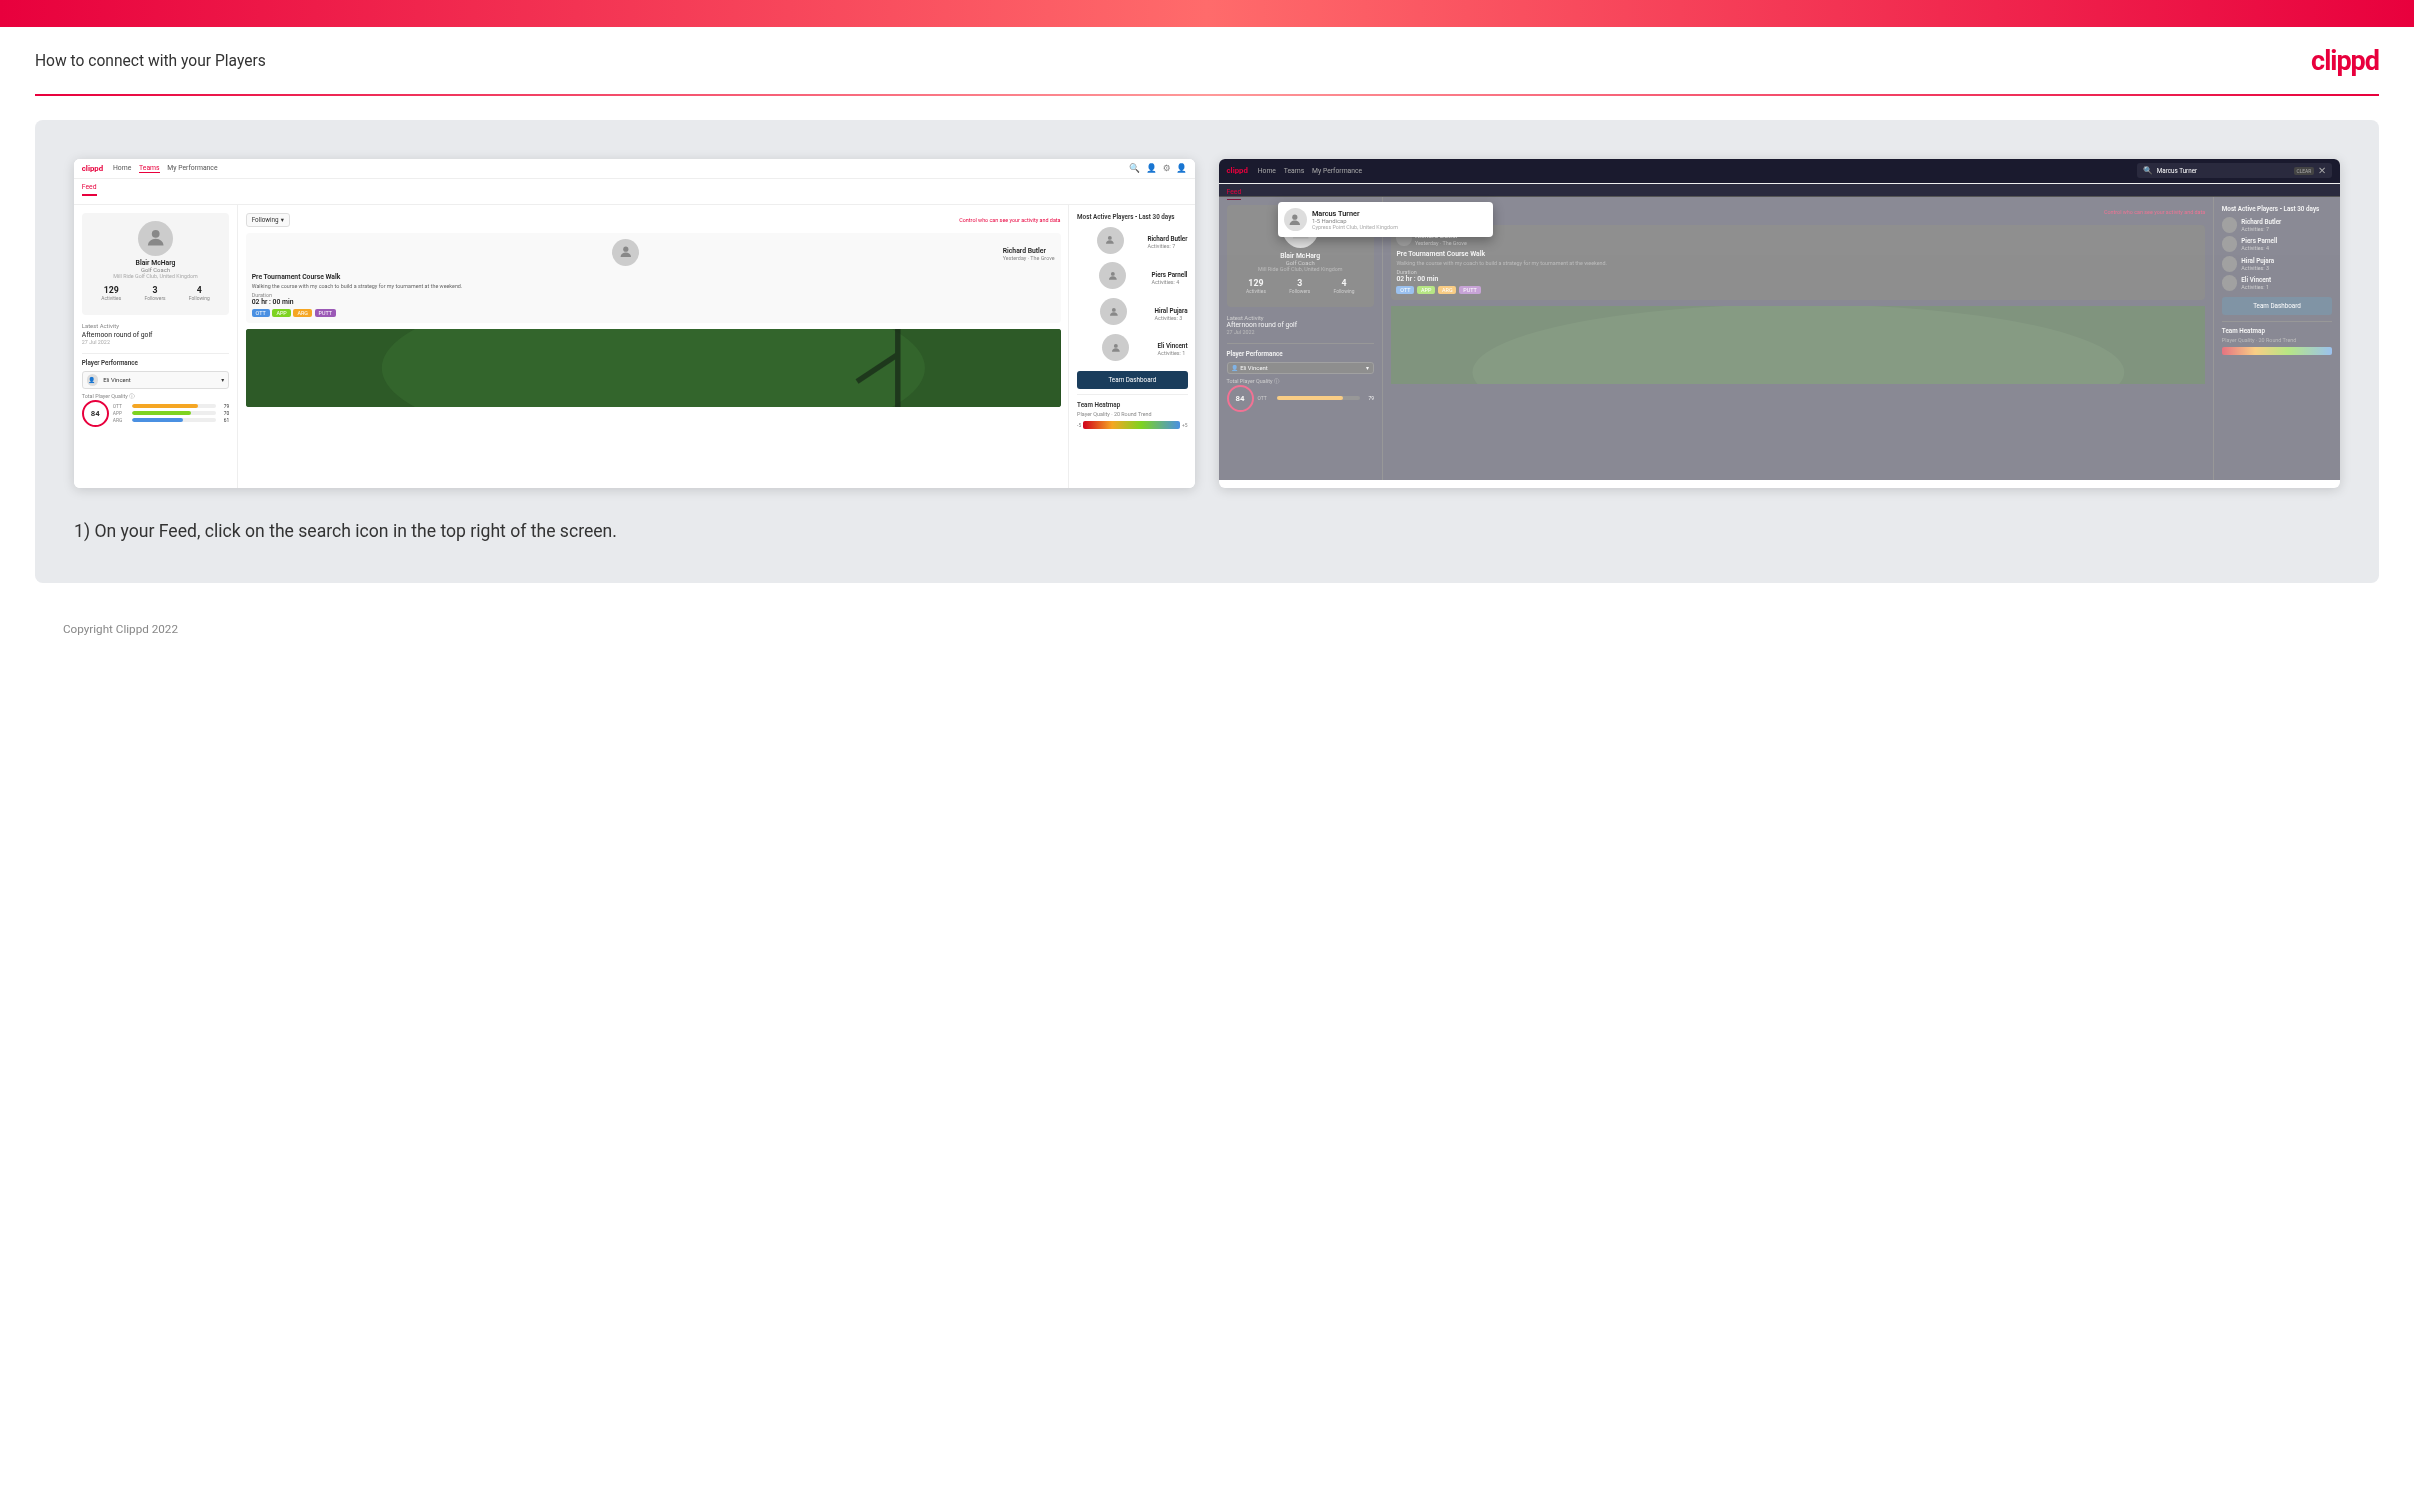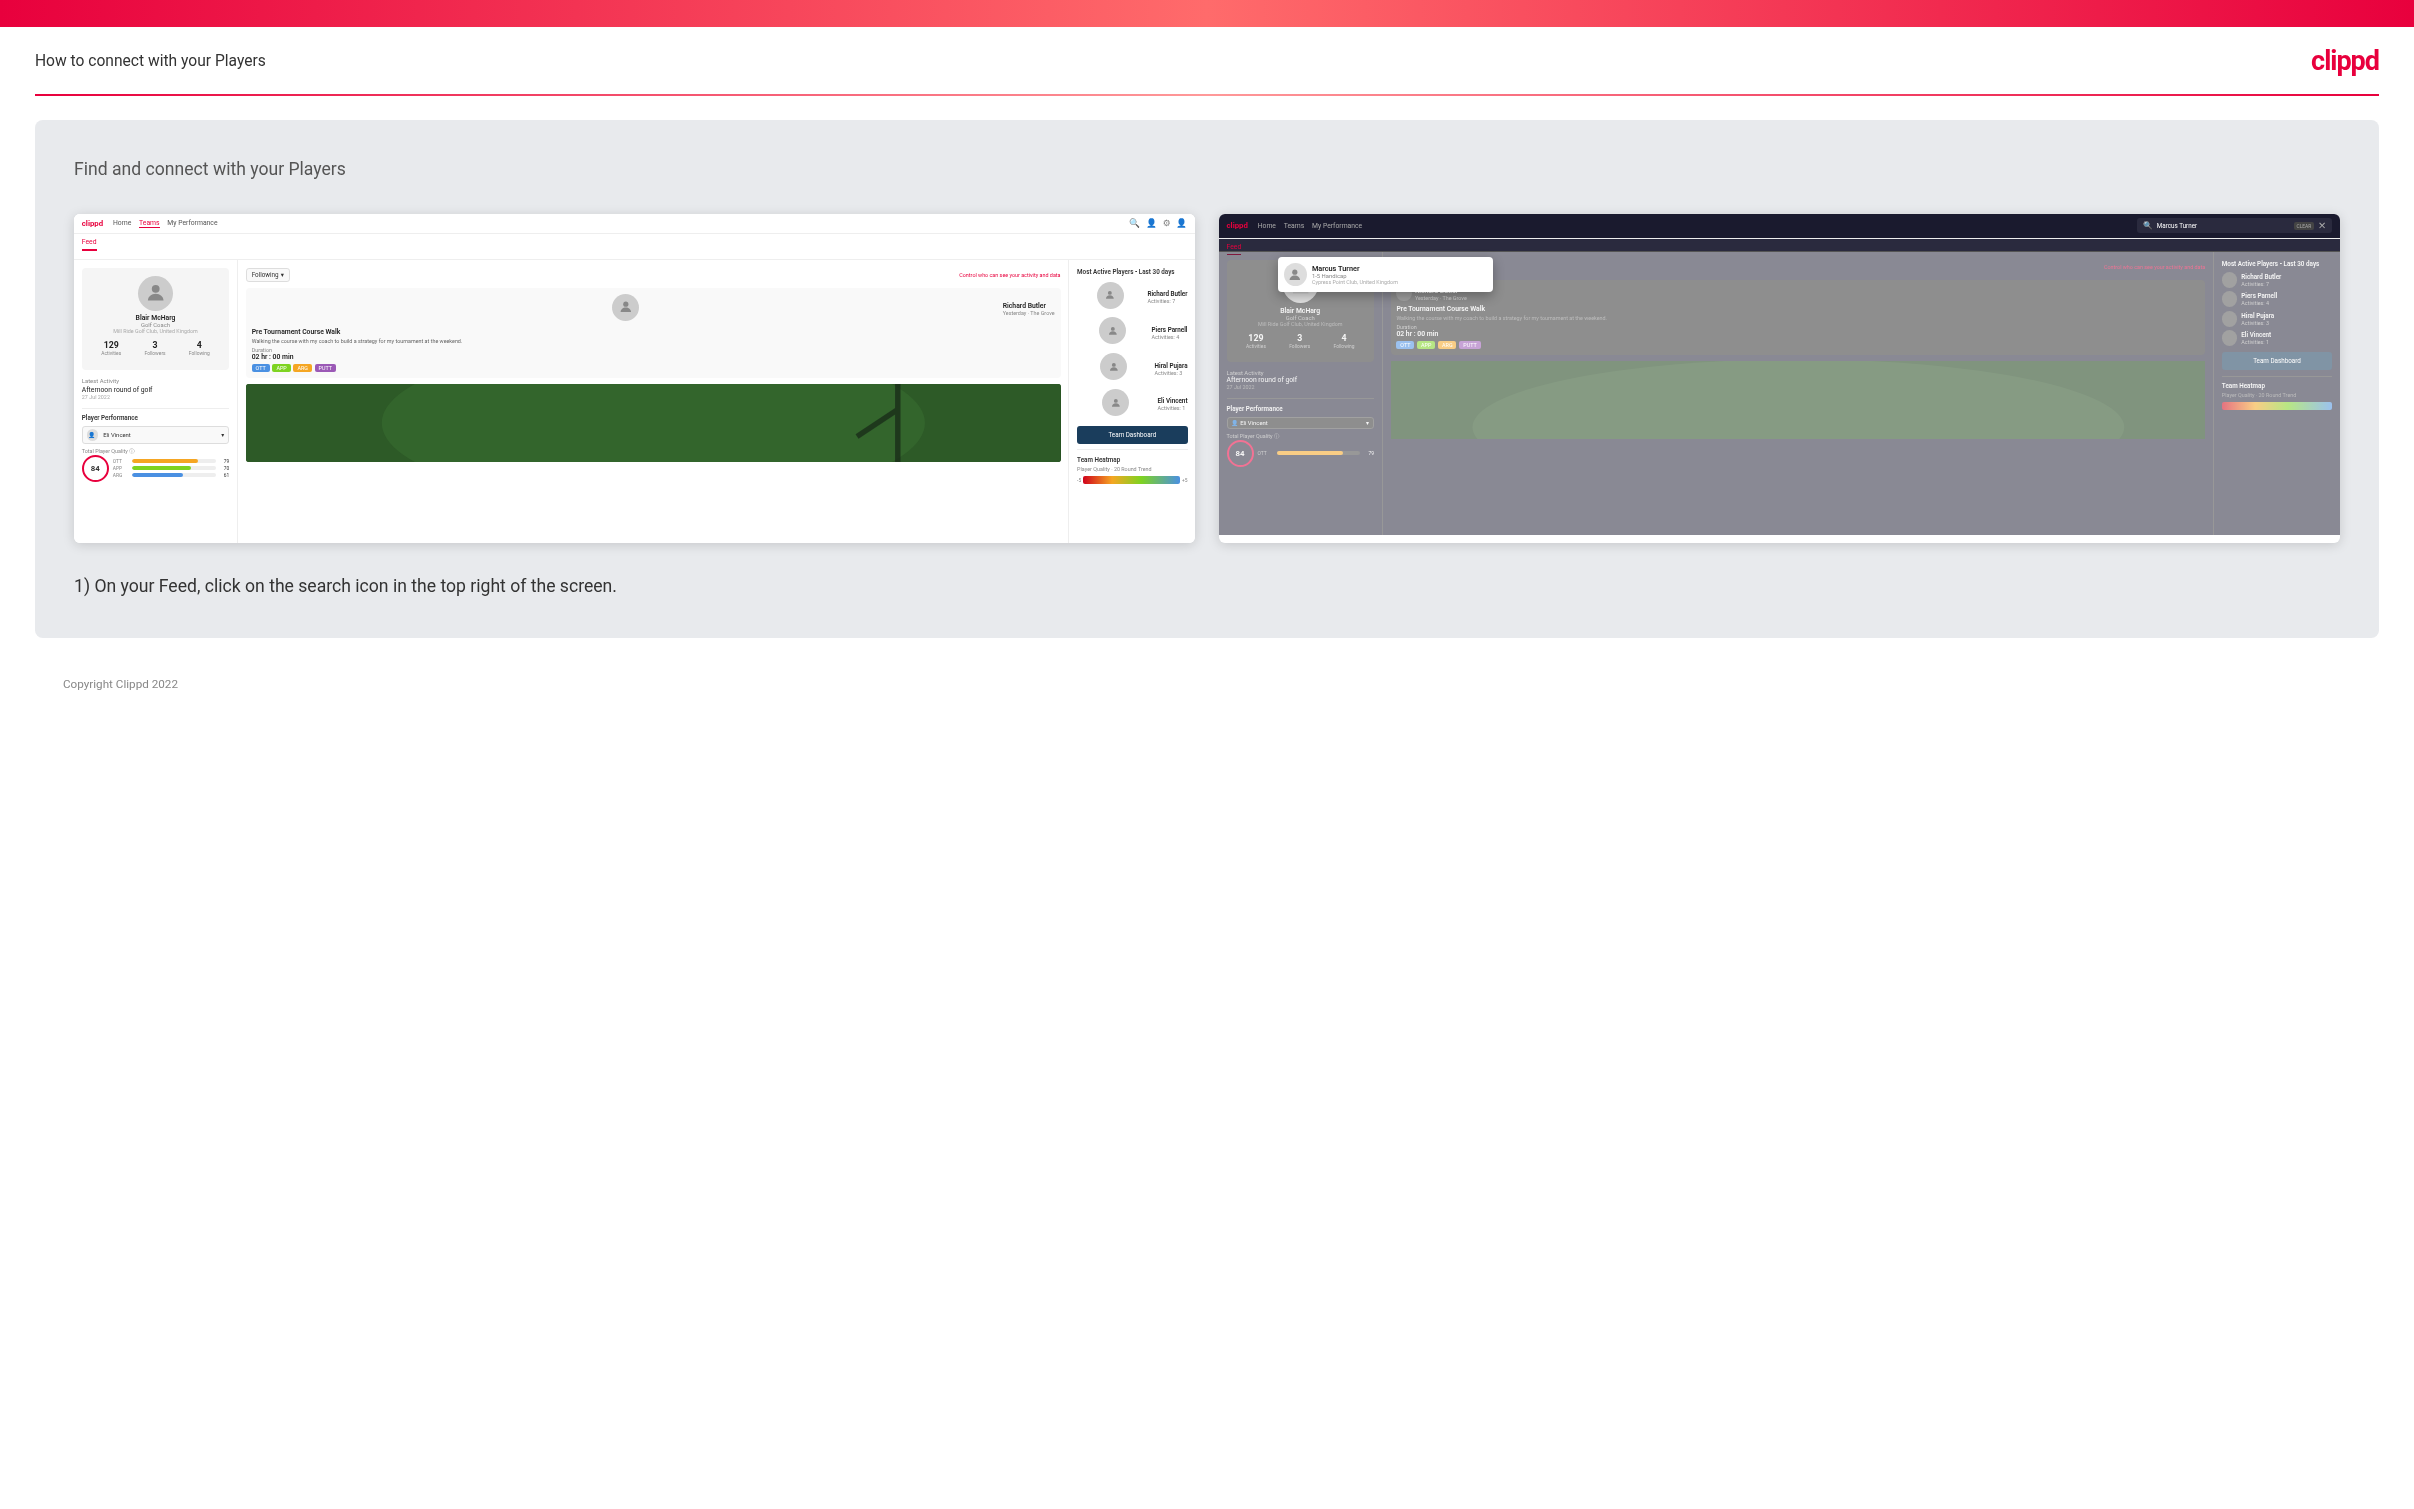--- a/index.html
+++ b/index.html
@@ -540,21 +540,20 @@
 <div class="header">
   <span class="header-title">How to connect with your Players</span>
   <div class="logo">
     <span>clipp</span><span style="color:#e8003d">d</span>
   </div>
 </div>
 
 <div class="header-divider"></div>
 
 <div class="main-content">
-  <div class="main-subtitle">Find and connect with your Players</div>
 
   <div class="screenshots-row">
 
     <div class="screenshot-container">
       <div class="app-ui screenshot-inner">
 
         <div class="app-nav">
           <span class="app-logo-mini">clippd</span>
           <div class="app-nav-items">
             <span>Home</span>

